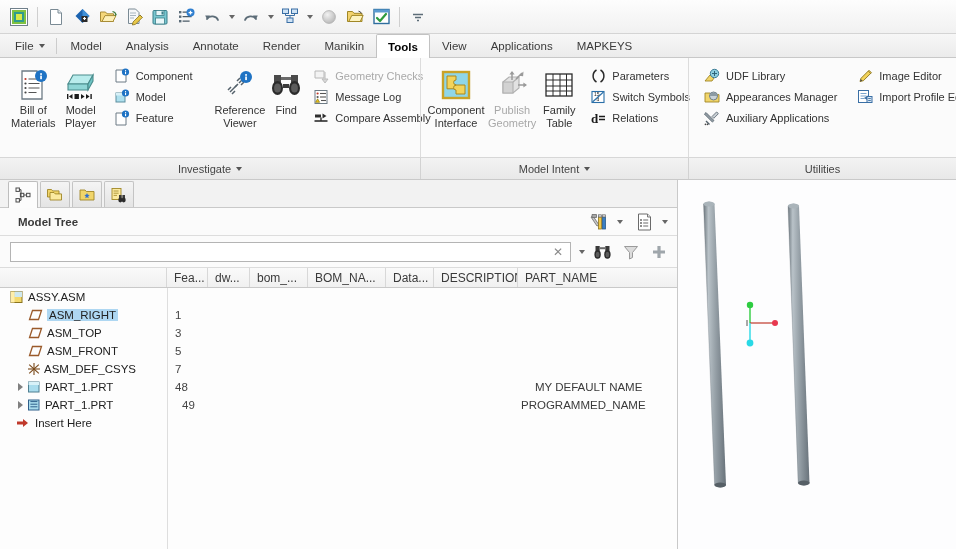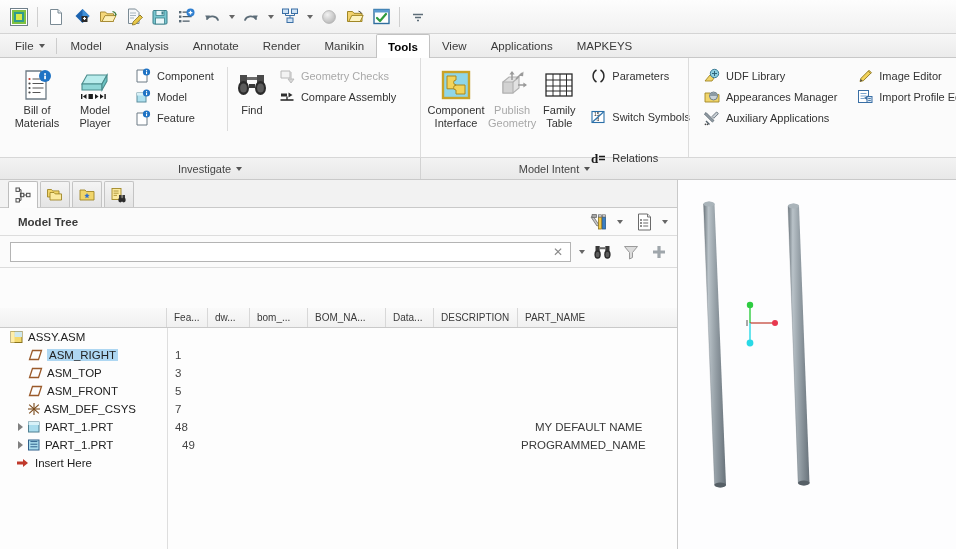--- a/index.html
+++ b/index.html
@@ -151,21 +151,21 @@
     flex: 1; border: none; outline: none; font-size: 11px;
     font-family: "Liberation Sans", sans-serif; color: #222; background: transparent;
   }
   .clear-x { color: #8b8b8b; font-size: 12px; padding: 0 3px; line-height: 1; }
 
   
   .colhdr {
     height: 20px; display: flex; align-items: stretch;
     background: linear-gradient(#fafafa, #f0f0f0);
     border-bottom: 1px solid #c9c9c9;
-    font-size: 10px; color: #3a3a3a; margin-top: 40px;
+    font-size: 12px; color: #3a3a3a;
   }
   .colhdr .ch {
     display: flex; align-items: center; padding-left: 7px;
     border-right: 1px solid #d8d8d8; white-space: nowrap; overflow: hidden;
   }
   .colhdr .ch.first { border-right: 1px solid #d8d8d8; }
 
   
   .treebody { flex: 1; position: relative; background: #fdfdfd; overflow: hidden; }
   .col-divider { position: absolute; top: 0; bottom: 0; width: 1px; background: #dedede; }
@@ -419,20 +419,38 @@
               <rect x="12" y="3.1" width="1.1" height="1.1" fill="#fff"></rect>
               <rect x="12" y="4.7" width="1.1" height="2.4" fill="#fff"></rect>
             </svg>
           </span>
           <span class="lbl">Feature</span>
         </div>
       </div>
 
       <div style="width:1px; height:64px; background:#dcdcdc; margin:4px 6px 0 6px;"></div>
 
+      <div class="big-btn">
+        <span class="glyph">
+          <svg width="34" height="34" viewBox="0 0 34 34">
+            <g stroke="#55626c" stroke-width="1.5" fill="none">
+              <path d="M7 24 l7 -7"></path>
+                <path d="M5 22 l3 -3 M9 26 l3 -3"></path>
+              <path d="M16 15 l7 -7"></path>
+                <path d="M14 13 l3 -3 M18 17 l3 -3"></path>
+              <path d="M12 19 l3 -3"></path>
+            </g>
+            <circle cx="23" cy="9" r="6" fill="#1f73c4"></circle>
+            <rect x="22.2" y="6.1" width="1.7" height="1.7" fill="#fff"></rect>
+            <rect x="22.2" y="8.5" width="1.7" height="3.6" fill="#fff"></rect>
+          </svg>
+        </span>
+        <span class="lbl">Reference</span>
+        <span class="lbl">Viewer</span>
+      </div>
 
       <div class="big-btn" style="width:36px;">
         <span class="glyph">
           <svg width="32" height="30" viewBox="0 0 32 30">
             <rect x="4" y="5" width="7" height="8" fill="#4a4a4a"></rect>
             <rect x="21" y="5" width="7" height="8" fill="#4a4a4a"></rect>
             <rect x="11" y="7" width="10" height="3" fill="#6a6a6a"></rect>
             <ellipse cx="7.5" cy="18" rx="5.5" ry="7" fill="#2b2b2b"></ellipse>
             <ellipse cx="24.5" cy="18" rx="5.5" ry="7" fill="#2b2b2b"></ellipse>
             <ellipse cx="7.5" cy="18" rx="3.4" ry="4.6" fill="#5c5c5c"></ellipse>
@@ -446,20 +464,34 @@
       <div class="small-col" style="margin-left:2px;">
         <div class="small-btn disabled">
           <span class="glyph">
             <svg width="18" height="18" viewBox="0 0 18 18">
               <path d="M3 4 h9 v7 h-9z" fill="#f3f3f3" stroke="#b8b8b8" stroke-width="1"></path>
               <path d="M10 12 l3 4 l3 -4z" fill="#d8d8d8" stroke="#b8b8b8" stroke-width="0.9"></path>
               <path d="M13 5 v7" stroke="#b8b8b8" stroke-width="1"></path>
             </svg>
           </span>
           <span class="lbl">Geometry Checks</span>
+        </div>
+        <div class="small-btn">
+          <span class="glyph">
+            <svg width="18" height="18" viewBox="0 0 18 18">
+              <rect x="3" y="2.5" width="12" height="13" fill="#fff" stroke="#6d7b85" stroke-width="1"></rect>
+              <circle cx="5.6" cy="5.5" r="1.1" fill="#c0392b"></circle>
+              <path d="M8 5.5 h6" stroke="#555" stroke-width="1.1"></path>
+              <circle cx="5.6" cy="9" r="1.1" fill="#555"></circle>
+              <path d="M8 9 h6" stroke="#555" stroke-width="1.1"></path>
+              <path d="M5.6 10.8 l2 3.5 h-4z" fill="#f0c419" stroke="#8a7a10" stroke-width="0.7"></path>
+              <path d="M9 12.5 h5" stroke="#555" stroke-width="1.1"></path>
+            </svg>
+          </span>
+          <span class="lbl">Message Log</span>
         </div>
         <div class="small-btn">
           <span class="glyph">
             <svg width="18" height="18" viewBox="0 0 18 18">
               <path d="M3 5.5 h6 v3 h-6z" fill="#2e2e2e"></path>
               <path d="M2.5 12 h13" stroke="#2e2e2e" stroke-width="1.6"></path>
               <path d="M9 8.5 v3.5" stroke="#2e2e2e" stroke-width="1.4"></path>
               <path d="M10.5 4.5 l4 2.5 l-4 2.5z" fill="#2e2e2e"></path>
             </svg>
           </span>
@@ -505,21 +537,21 @@
           <svg width="34" height="30" viewBox="0 0 34 30">
             <rect x="4" y="4" width="26" height="22" fill="#fff" stroke="#2c2c2c" stroke-width="1.3"></rect>
             <path d="M4 10 h26 M4 16 h26 M4 21 h26" stroke="#2c2c2c" stroke-width="1"></path>
             <path d="M11 4 v22 M18 4 v22 M24.5 4 v22" stroke="#2c2c2c" stroke-width="1"></path>
           </svg>
         </span>
         <span class="lbl">Family</span>
         <span class="lbl">Table</span>
       </div>
 
-      <div class="small-col" style="margin-left:4px;gap:20px;">
+      <div class="small-col" style="margin-left:4px;">
         <div class="small-btn">
           <span class="glyph">
             <svg width="18" height="18" viewBox="0 0 18 18">
               <path d="M7.5 3 a7 7 0 0 0 0 12" stroke="#2b2b2b" stroke-width="1.5" fill="none"></path>
               <path d="M11.5 3 a7 7 0 0 1 0 12" stroke="#2b2b2b" stroke-width="1.5" fill="none"></path>
             </svg>
           </span>
           <span class="lbl">Parameters</span>
         </div>
         <div class="small-btn">
@@ -609,20 +641,23 @@
   </div>
 
   <div class="grouplabels">
     <div class="glabel" style="width:420px;">
       <span>Investigate</span>
       <span class="mini-caret"></span>
     </div>
     <div class="glabel" style="width:268px;">
       <span>Model Intent</span>
       <span class="mini-caret"></span>
+    </div>
+    <div class="glabel" style="flex:1;">
+      <span>Utilities</span>
     </div>
   </div>
 
   <div class="main">
 
     <div class="navpane">
 
       <div class="navtabs">
         <div class="navtab active">
           <svg width="18" height="18" viewBox="0 0 18 18">

